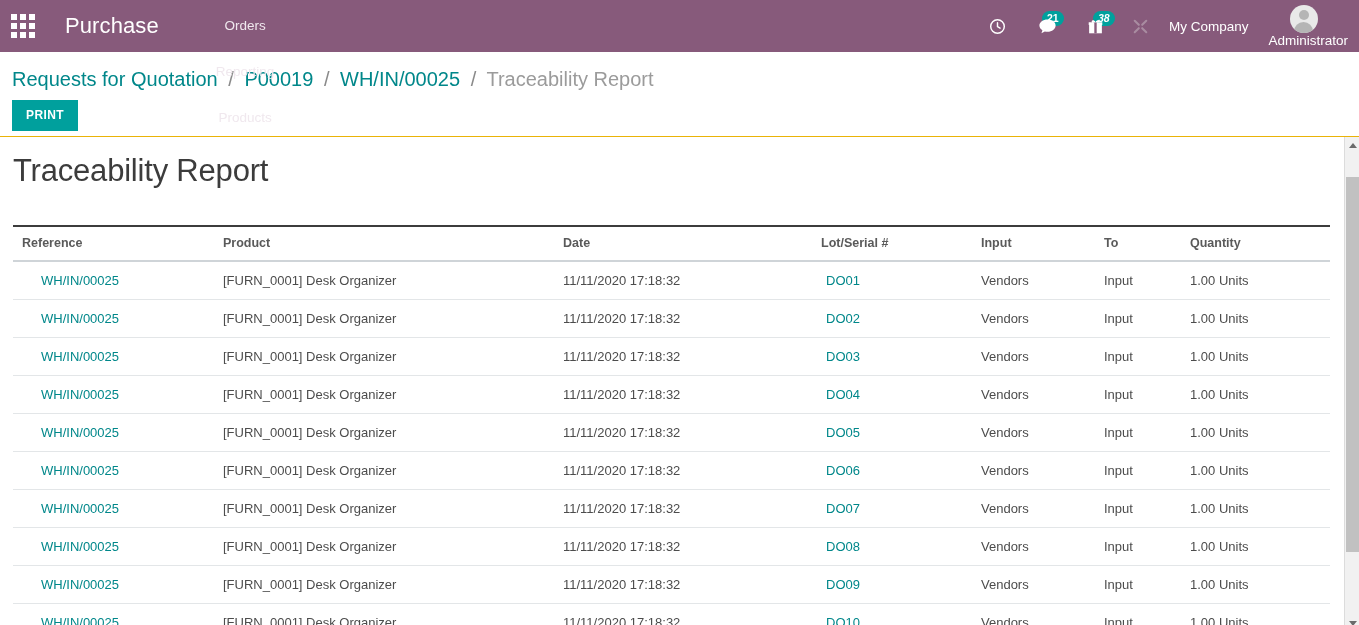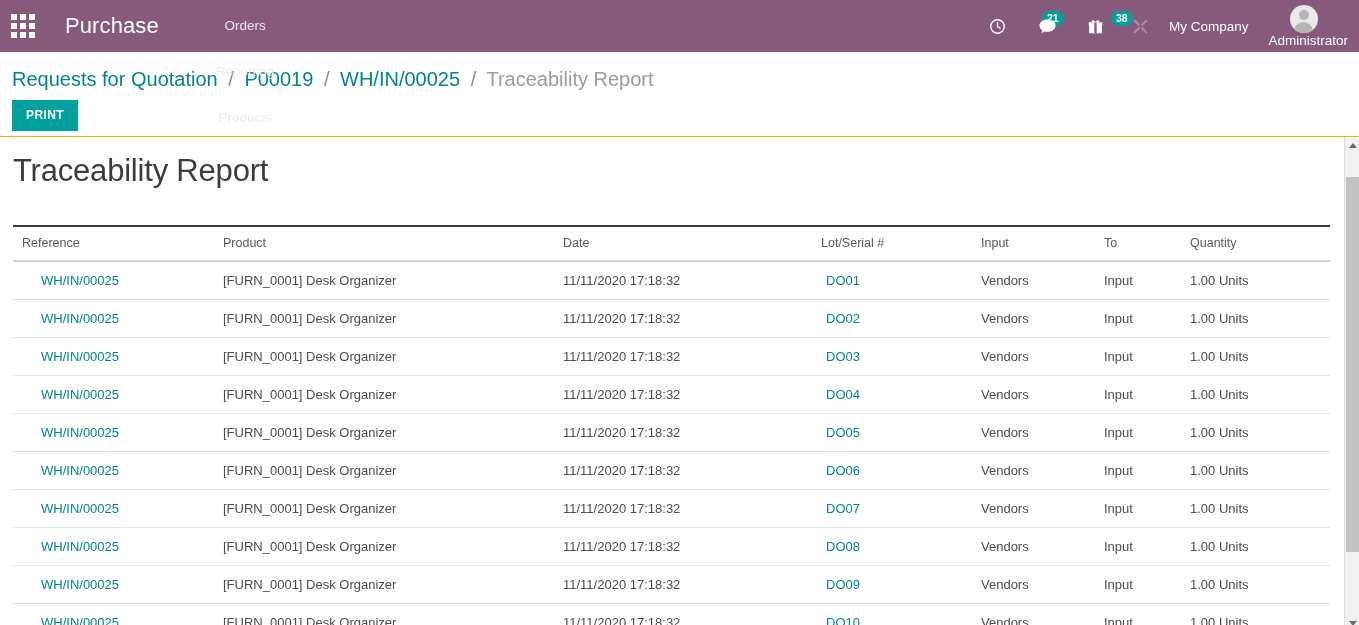--- a/index.html
+++ b/index.html
@@ -203,21 +203,21 @@
   }
 
   table.report {
     width: 1317px;
     border-collapse: collapse;
     margin-top: 26px;
   }
   table.report thead th {
     text-align: left;
     font-size: 12.5px;
-    font-weight: normal;
+    font-weight: bold;
     color: #5a5a5a;
     padding: 9px 0 10px 0;
     border-top: 2px solid #3c3c3c;
     border-bottom: 2px solid #cfd4d8;
     white-space: nowrap;
   }
   table.report tbody td {
     font-size: 13px;
     color: #4c4c4c;
     padding: 11px 0 11px 0;
@@ -322,21 +322,21 @@
       </span>
       <span class="badge">21</span>
     </div>
 
     <div class="sys-icon" style="margin-left:18px;">
       <span>
         <svg width="19" height="17" viewBox="0 0 22 19">
           <path d="M11 1.5C5.8 1.5 1.6 4.6 1.6 8.4c0 2.2 1.4 4.1 3.5 5.4L4 17.4l3.9-2.1c1 .25 2 .4 3.1.4 5.2 0 9.4-3.1 9.4-7.3S16.2 1.5 11 1.5z" fill="#ffffff"></path>
         </svg>
       </span>
-      <span class="badge" style="left:40px;">38</span>
+      <span class="badge" style="left:22px;font-style:italic;">38</span>
     </div>
 
     <div class="sys-icon" style="margin-left:16px;">
       <svg width="17" height="17" viewBox="0 0 20 20">
         <rect x="2.5" y="7.5" width="15" height="10.5" fill="#ffffff"></rect>
         <rect x="2" y="5" width="16" height="3.2" fill="#ffffff"></rect>
         <rect x="8.6" y="5" width="2.8" height="13" fill="#875A7B"></rect>
         <path d="M10 5c-1-2.5-4-3-4.5-1.2C5 5.3 8 5.3 10 5z" fill="#ffffff"></path>
         <path d="M10 5c1-2.5 4-3 4.5-1.2C15 5.3 12 5.3 10 5z" fill="#ffffff"></path>
       </svg>

